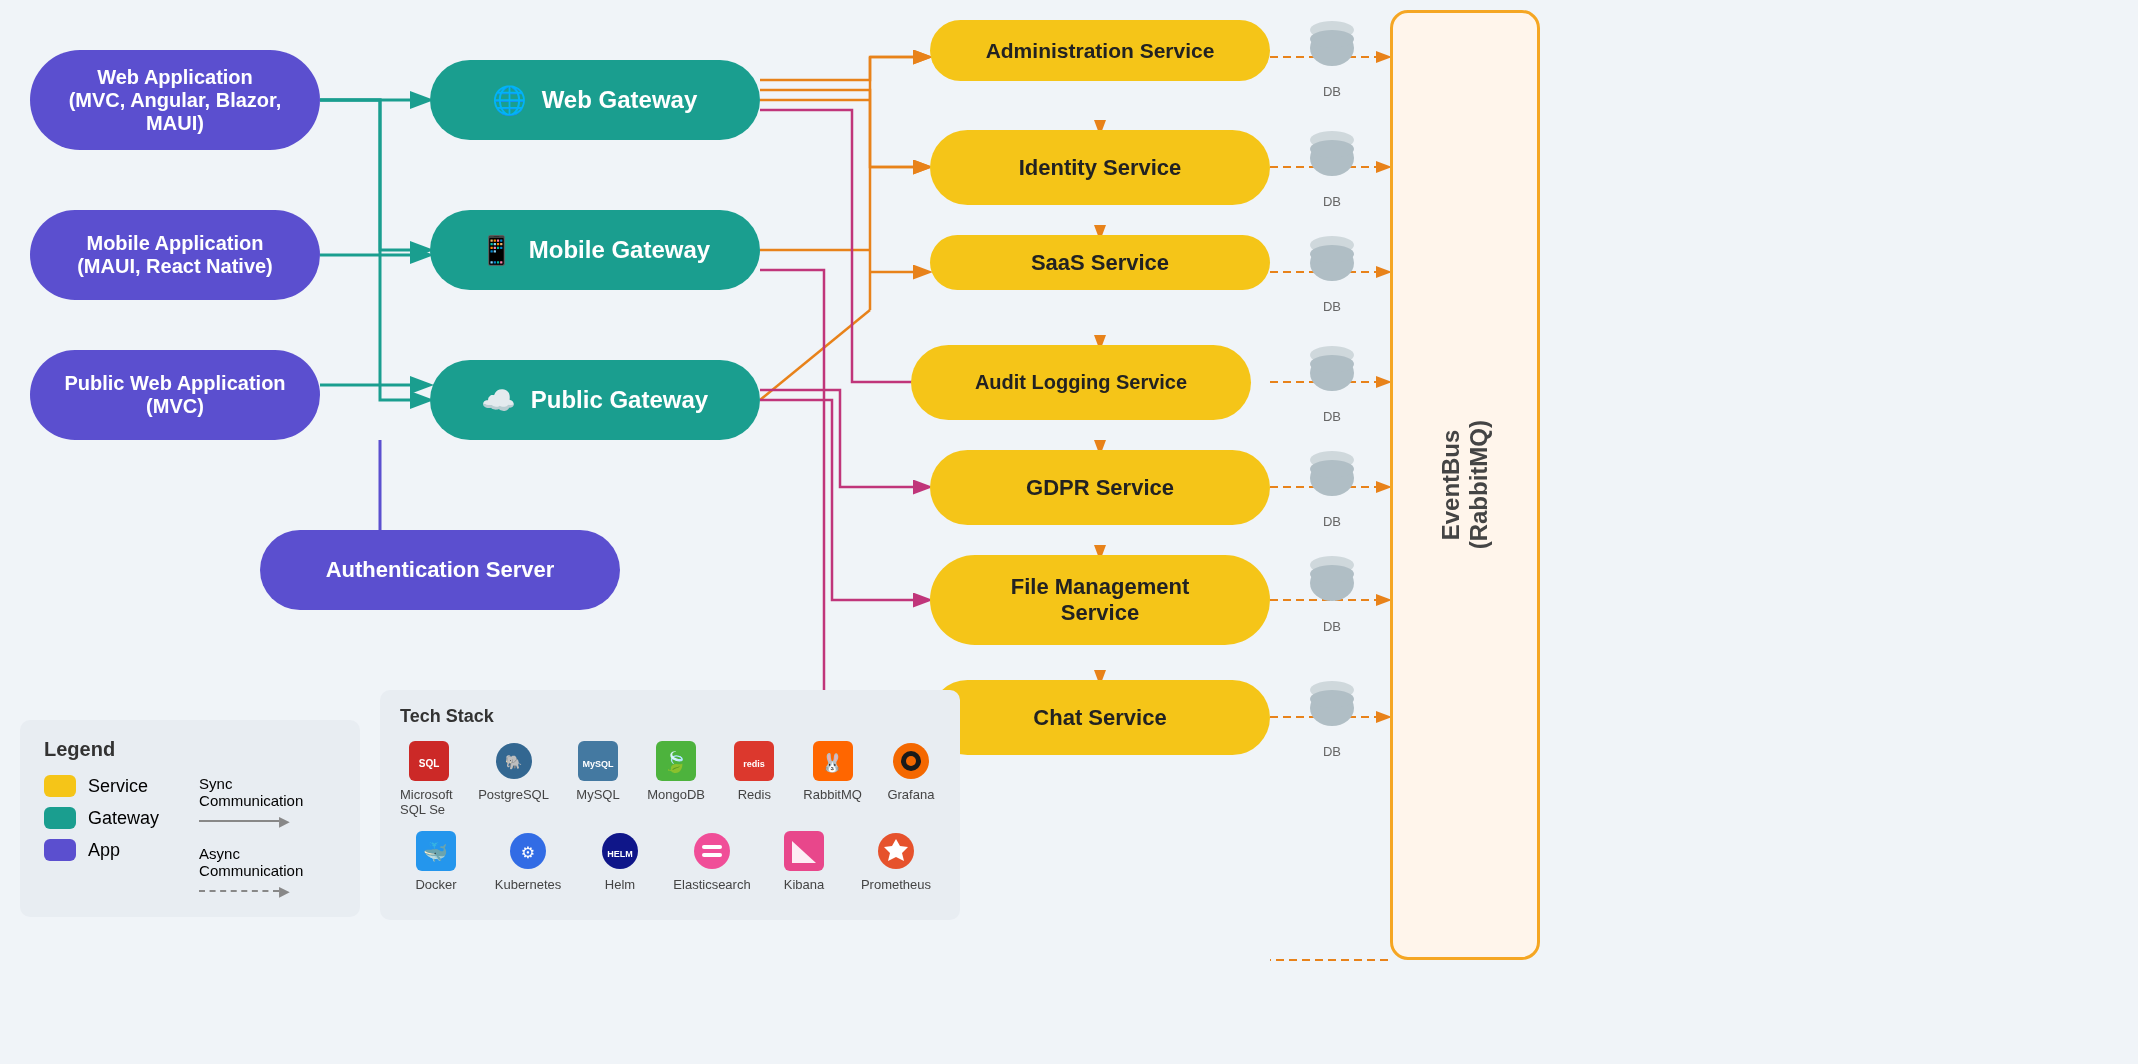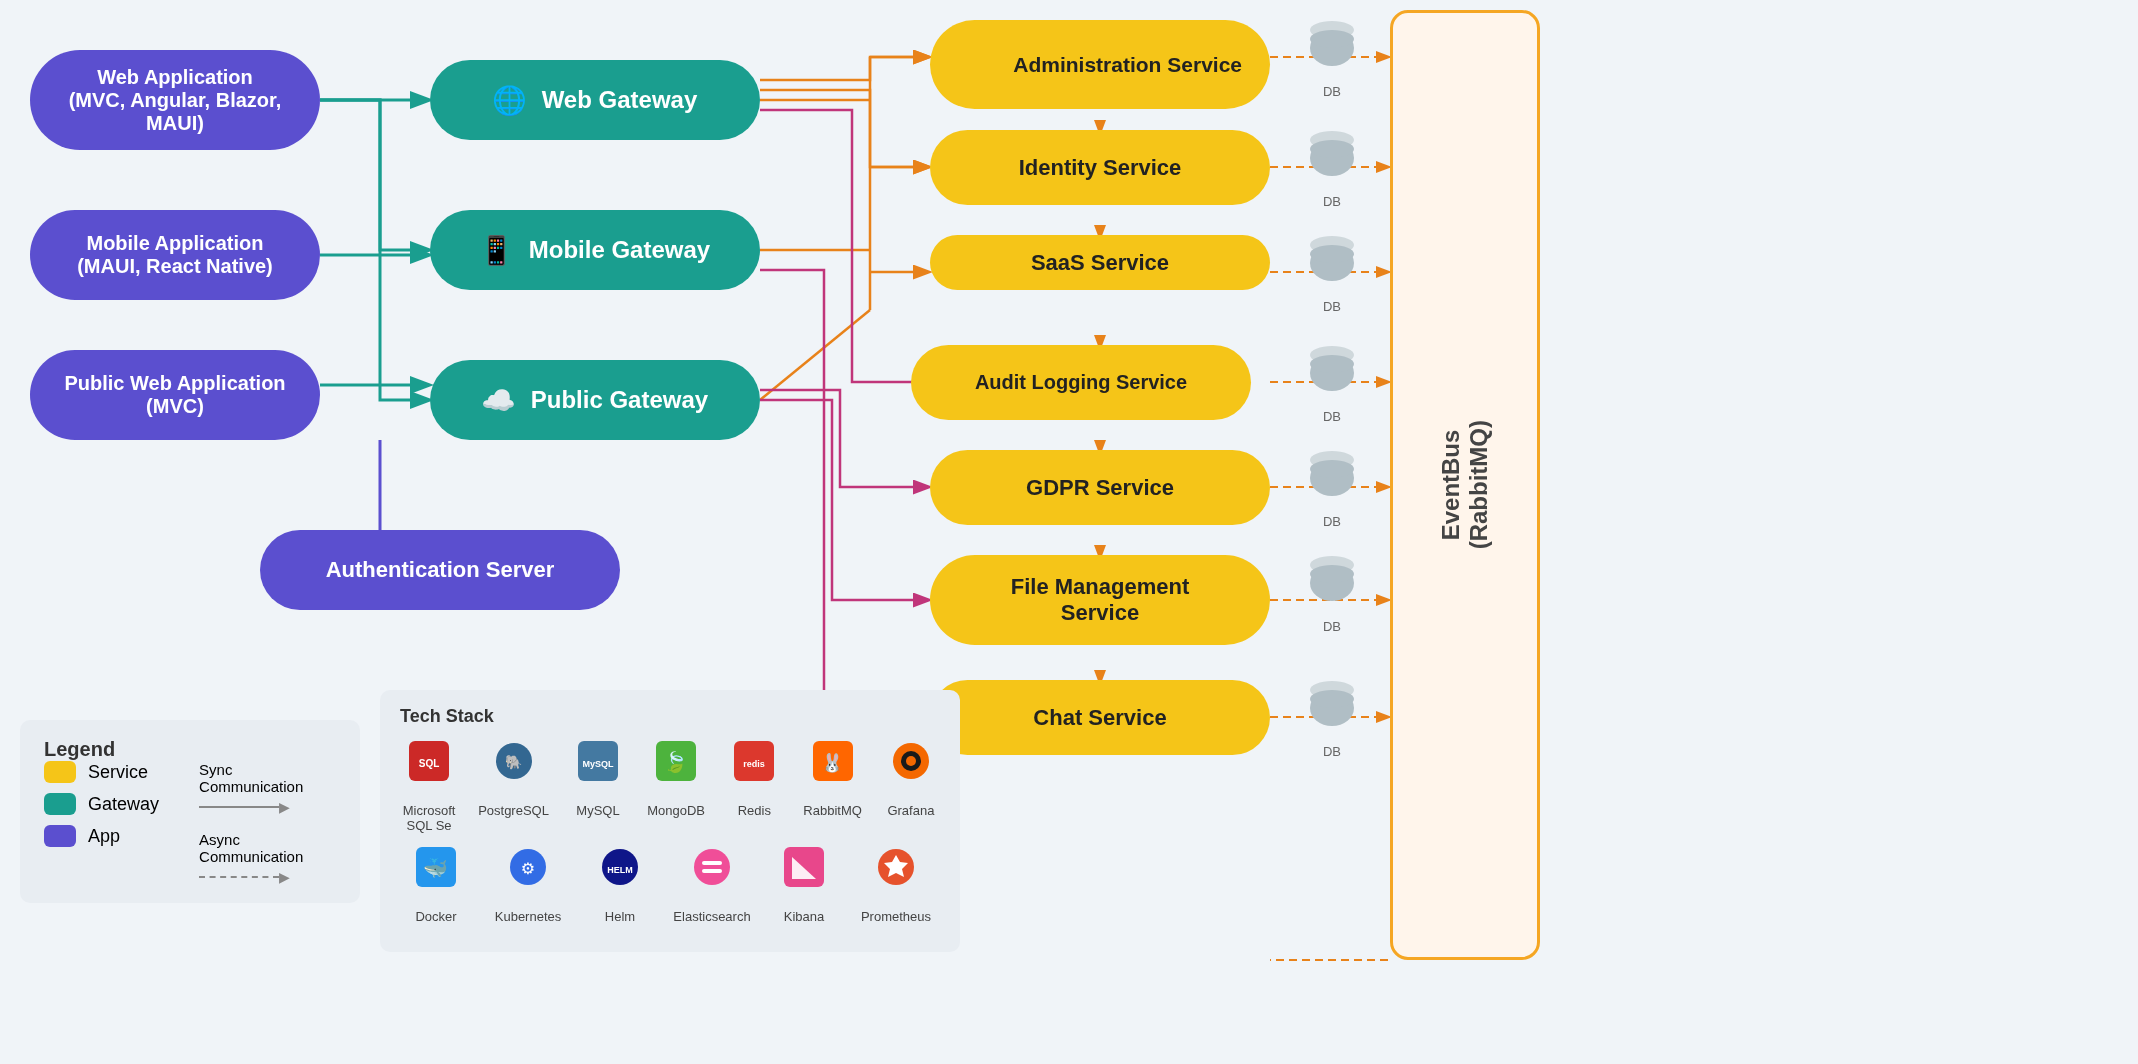--- a/index.html
+++ b/index.html
@@ -186,25 +186,25 @@
     }
     .tech-row {
       display: flex;
       gap: 20px;
       margin-bottom: 12px;
     }
     .tech-item {
       display: flex;
       flex-direction: column;
       align-items: center;
-      gap: 20px;
+      gap: 4px;
       font-size: 13px;
       color: #444;
       width: 72px;
-      text-align: center;
+      text-align: left;
     }
     .tech-logo {
       width: 44px;
       height: 44px;
       display: flex;
       align-items: center;
       justify-content: center;
       font-size: 28px;
     }
   </style>
@@ -313,21 +313,21 @@
 
   <div class="gateway-node" style="left:430px;top:360px;width:330px;height:80px;">
     <span class="gw-icon">☁️</span>
     <span>Public Gateway</span>
   </div>
 
   <div class="auth-node" style="left:260px;top:530px;width:360px;height:80px;font-size:22px;">
     <span>Authentication Server</span>
   </div>
 
-  <div class="service-node" style="left:930px;top:20px;width:340px;height:89px;font-size:21px;justify-content:flex-end;">
+  <div class="service-node" style="left:930px;top:20px;width:340px;height:61px;font-size:21px;">
     <span>Administration Service</span>
   </div>
   <div class="service-node" style="left:930px;top:130px;width:340px;height:75px;">
     <span>Identity Service</span>
   </div>
   <div class="service-node" style="left:930px;top:235px;width:340px;height:55px;">
     <span>SaaS Service</span>
   </div>
   <div class="service-node" style="left:911px;top:345px;width:340px;height:75px;font-size:20px;">
     <span>Audit Logging Service</span>
@@ -371,21 +371,21 @@
     <div class="db-cylinder"></div>
     <span style="font-size:13px;color:#666;margin-top:4px;">DB</span>
   </div>
 
   <div class="eventbus-box" style="left:1390px;top:10px;width:150px;height:950px;">
     <span style="writing-mode:vertical-rl;text-orientation:mixed;transform:rotate(180deg);font-size:24px;font-weight:700;color:#444;white-space:pre-line;">EventBus
 (RabbitMQ)</span>
   </div>
 
   <div class="legend-box" style="left:20px;top:720px;width:340px;">
-    <div style="font-size:20px;font-weight:700;color:#333;">Legend</div>
+    <div style="font-size:20px;font-weight:700;margin-bottom:14px;color:#333;">Legend</div>
     <div style="display:flex;gap:40px;">
       <div>
         <div class="legend-item">
           <div class="legend-service-dot"></div>
           <span>Service</span>
         </div>
         <div class="legend-item">
           <div class="legend-gateway-dot"></div>
           <span>Gateway</span>
         </div>

